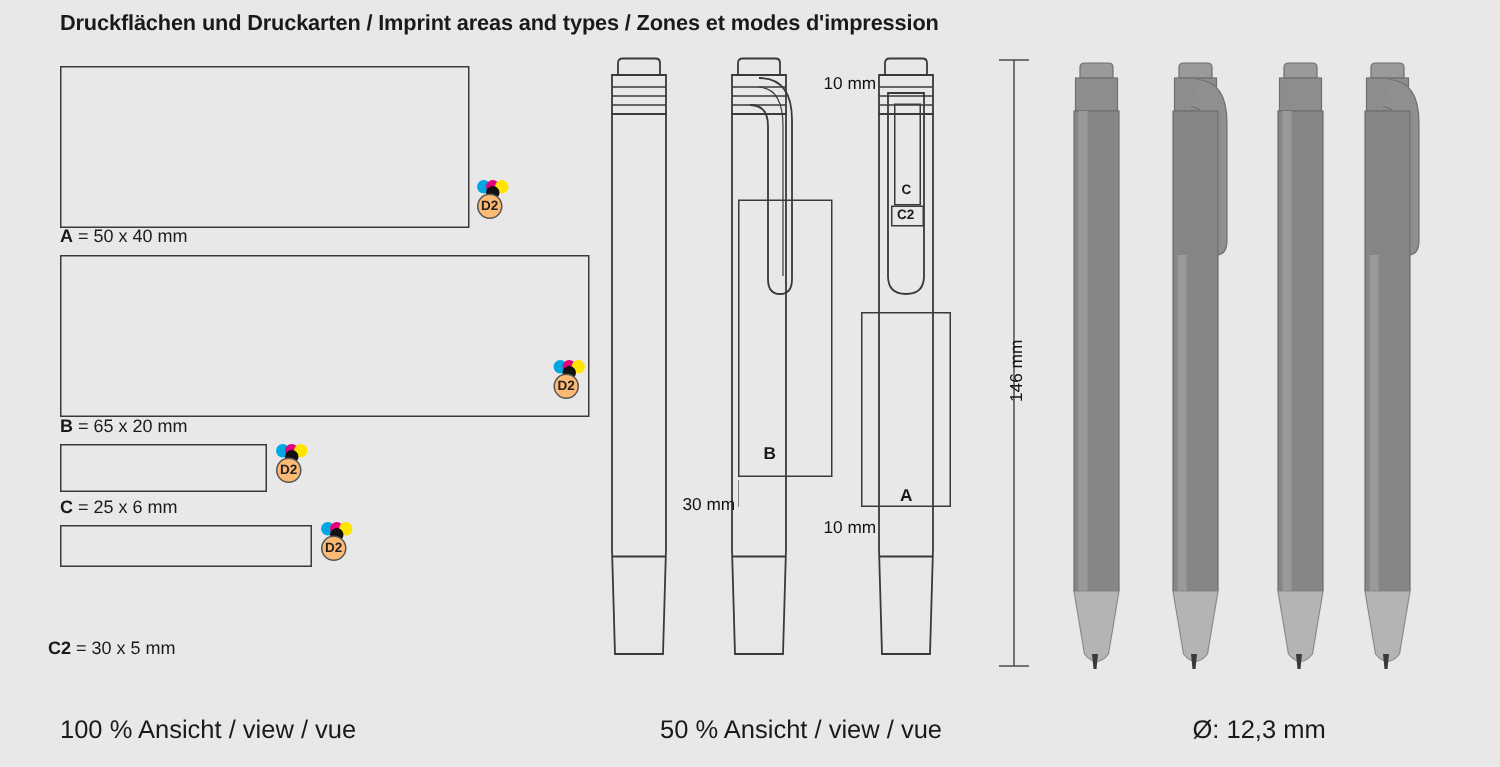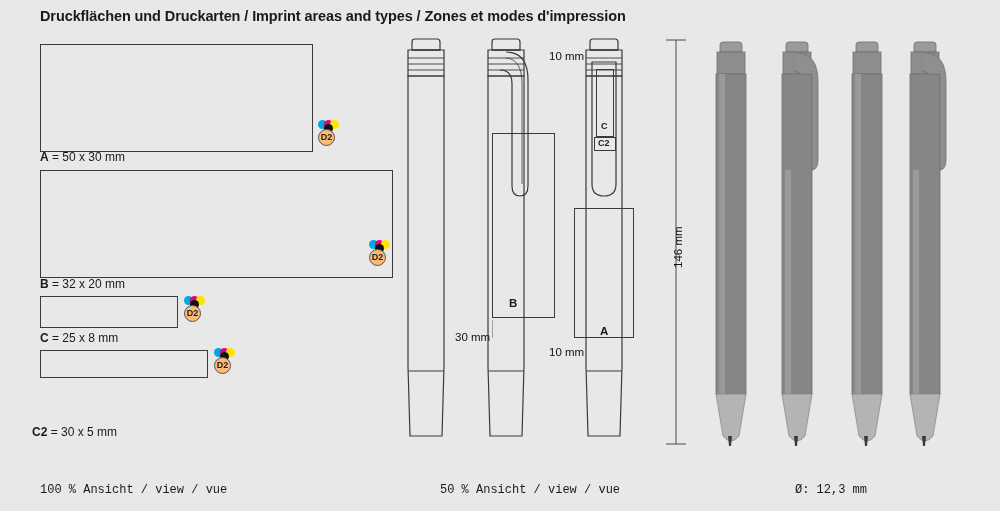--- a/index.html
+++ b/index.html
@@ -96,23 +96,22 @@
   }
   .dim.vertical {
     transform: rotate(-90deg);
     transform-origin: 0 0;
   }
 
   
   .footer {
     position: absolute;
     bottom: 14px;
-    font-size: 12px;
-    white-space: nowrap;
-    font-family: Liberation Mono, monospace;
+    font-size: 17px;
+    white-space: nowrap;
   }
   .footer.f1 { left: 40px; }
   .footer.f2 { left: 440px; }
   .footer.f3 { left: 795px; }
 
   .zone-label {
     position: absolute;
     font-size: 11.5px;
     font-weight: bold;
   }
@@ -128,49 +127,49 @@
   <div class="badge" style="left:315px; top:120px;">
     <div class="dots">
       <div class="dot c"></div>
         <div class="dot m"></div>
         <div class="dot y"></div>
         <div class="dot k"></div>
     </div>
     <div class="ring">D2</div>
   </div>
   <div class="area-label" style="left:40px; top:150px;">
-    <b>A</b><span> = 50 x 30 mm</span>
+    <b>A</b><span> = 50 x 40 mm</span>
   </div>
 
   <div class="area-box" style="left:40px; top:170px; width:353px; height:108px;"></div>
   <div class="badge" style="left:366px; top:240px;">
     <div class="dots">
       <div class="dot c"></div>
         <div class="dot m"></div>
         <div class="dot y"></div>
         <div class="dot k"></div>
     </div>
     <div class="ring">D2</div>
   </div>
   <div class="area-label" style="left:40px; top:277px;">
-    <b>B</b><span> = 32 x 20 mm</span>
+    <b>B</b><span> = 65 x 20 mm</span>
   </div>
 
   <div class="area-box" style="left:40px; top:296px; width:138px; height:32px;"></div>
   <div class="badge" style="left:181px; top:296px;">
     <div class="dots">
       <div class="dot c"></div>
         <div class="dot m"></div>
         <div class="dot y"></div>
         <div class="dot k"></div>
     </div>
     <div class="ring">D2</div>
   </div>
   <div class="area-label" style="left:40px; top:331px;">
-    <b>C</b><span> = 25 x 8 mm</span>
+    <b>C</b><span> = 25 x 6 mm</span>
   </div>
 
   <div class="area-box" style="left:40px; top:350px; width:168px; height:28px;"></div>
   <div class="badge" style="left:211px; top:348px;">
     <div class="dots">
       <div class="dot c"></div>
         <div class="dot m"></div>
         <div class="dot y"></div>
         <div class="dot k"></div>
     </div>

